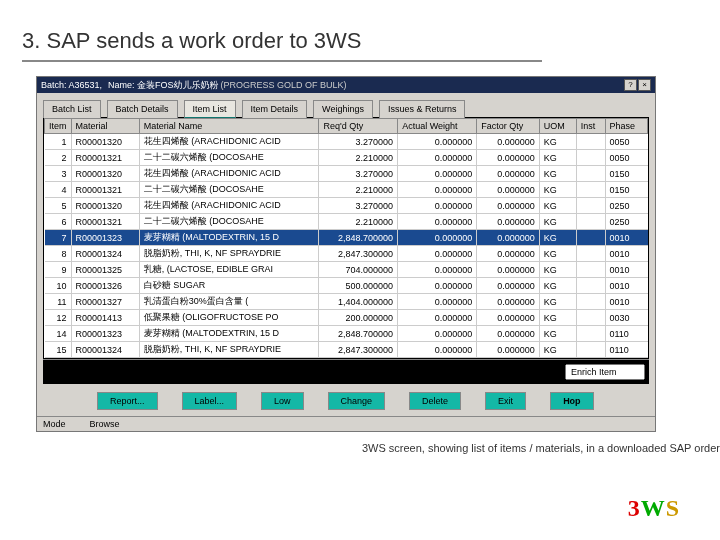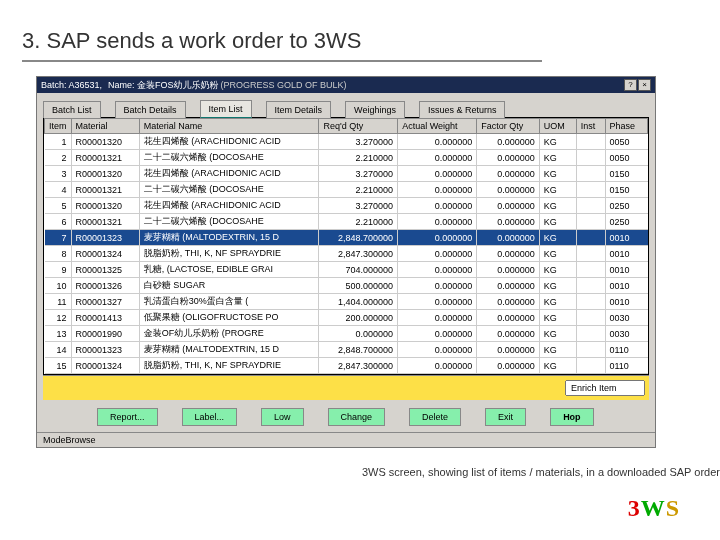--- a/index.html
+++ b/index.html
@@ -1,41 +1,41 @@
 <!DOCTYPE html>
 <html><head>
 <meta charset="utf-8">
 <style>
   * { box-sizing: border-box; margin: 0; padding: 0; }
   body { width: 720px; height: 540px; background: #fff; font-family: Arial, sans-serif; position: relative; }
   .page-title { font-family: Verdana, sans-serif; font-size: 22px; color: #333; padding: 28px 0 6px 22px; }
   .underline { height: 2px; background: #888; margin: 0 22px 0 22px; width: 520px; }
-  .app-window { margin: 14px 22px 8px 36px; background: #d6d3ce; border: 1px solid #777; font-size: 9.5px; width: 620px; }
+  .app-window { margin: 14px 22px 0 36px; background: #d6d3ce; border: 1px solid #777; font-size: 9.5px; width: 620px; }
   .titlebar { background: #1a2a50; color: #fff; display: flex; align-items: center; padding: 2px 4px; height: 16px; font-size: 9px; }
   .titlebar .batch { margin-right: 6px; }
   .titlebar .extra { margin-left: 2px; color: #ccc; }
   .win-controls { margin-left: auto; display: flex; gap: 1px; }
   .win-btn { width: 13px; height: 12px; background: #d6d3ce; border: 1px solid #555; font-size: 8px; line-height: 10px; text-align: center; color: #000; }
-  .tabs { display: flex; gap: 14px; padding: 6px 6px 0 6px; background: #d6d3ce; align-items: center; }
+  .tabs { display: flex; gap: 6px; padding: 6px 6px 0 6px; background: #d6d3ce; }
   .tab { background: #d6d3ce; border: 1px solid #888; border-bottom: none; padding: 3px 8px; font-size: 9px; cursor: pointer; position: relative; top: 1px; }
   .tab.active { background: #e8e6e0; border-bottom: 1px solid #0f766e; z-index: 2; }
   .table-container { margin: 0 6px; border: 1px solid #000000; background: #fff; }
   table { border-collapse: collapse; width: 100%; font-size: 9px; }
   th { background: #d6d3ce; border: 1px solid #888; padding: 2px 4px; text-align: left; font-weight: normal; }
   td { border-bottom: 1px solid #ccc; padding: 1px 4px; white-space: nowrap; overflow: hidden; }
   td + td { border-left: 1px solid #ccc; }
   tr.selected td { background: #1a4a90; color: #fff; }
   .num { text-align: right; }
   .idx { text-align: right; width: 22px; }
-  .enrich-row { padding: 4px; text-align: right; background: #fde047; border-top: 1px solid #888; margin: 0 6px; }
+  .enrich-row { padding: 4px; text-align: right; background: #000000; border-top: 1px solid #888; margin: 0 6px; }
   .enrich-row input { font-size: 9px; padding: 1px 4px; width: 80px; }
   .button-row { display: flex; gap: 24px; padding: 8px 30px 6px 60px; background: #d6d3ce; }
-  .button-row button { font-size: 9px; padding: 3px 12px; background: #86efac; border: 1px solid #888; cursor: pointer; }
+  .button-row button { font-size: 9px; padding: 3px 12px; background: #14b8a6; border: 1px solid #888; cursor: pointer; }
   .button-row button.hop { font-weight: bold; }
-  .statusbar { border-top: 1px solid #888; padding: 2px 6px; font-size: 9px; background: #d6d3ce; display: flex; gap: 0; }
+  .statusbar { border-top: 1px solid #888; padding: 2px 6px; font-size: 9px; background: #d6d3ce; display: flex; gap: 24px; }
   .caption { font-family: Verdana, sans-serif; font-size: 11px; color: #333; padding: 10px 0 0 46px; text-align: right; }
   .logo { position: absolute; right: 40px; bottom: 18px; font-family: Georgia, serif; font-size: 24px; font-weight: bold; letter-spacing: 1px; }
   .logo .c3 { color: #d00; } .logo .cW { color: #0a0; } .logo .cS { color: #c90; }
 </style>
 </head>
 <body>
 
 <div class="page-title">3. SAP sends a work order to 3WS</div>
 <div class="underline"></div>
 
@@ -201,31 +201,20 @@
             <td>R00001413</td>
             <td>低聚果糖 (OLIGOFRUCTOSE PO</td>
             <td class="num">200.000000</td>
             <td class="num">0.000000</td>
             <td class="num">0.000000</td>
             <td>KG</td>
             <td></td>
             <td>0030</td>
           </tr>
           <tr>
-            <td class="idx">13</td>
-            <td>R00001990</td>
-            <td>金装OF幼儿乐奶粉 (PROGRE</td>
-            <td class="num">0.000000</td>
-            <td class="num">0.000000</td>
-            <td class="num">0.000000</td>
-            <td>KG</td>
-            <td></td>
-            <td>0030</td>
-          </tr>
-          <tr>
             <td class="idx">14</td>
             <td>R00001323</td>
             <td>麦芽糊精 (MALTODEXTRIN, 15 D</td>
             <td class="num">2,848.700000</td>
             <td class="num">0.000000</td>
             <td class="num">0.000000</td>
             <td>KG</td>
             <td></td>
             <td>0110</td>
           </tr>

